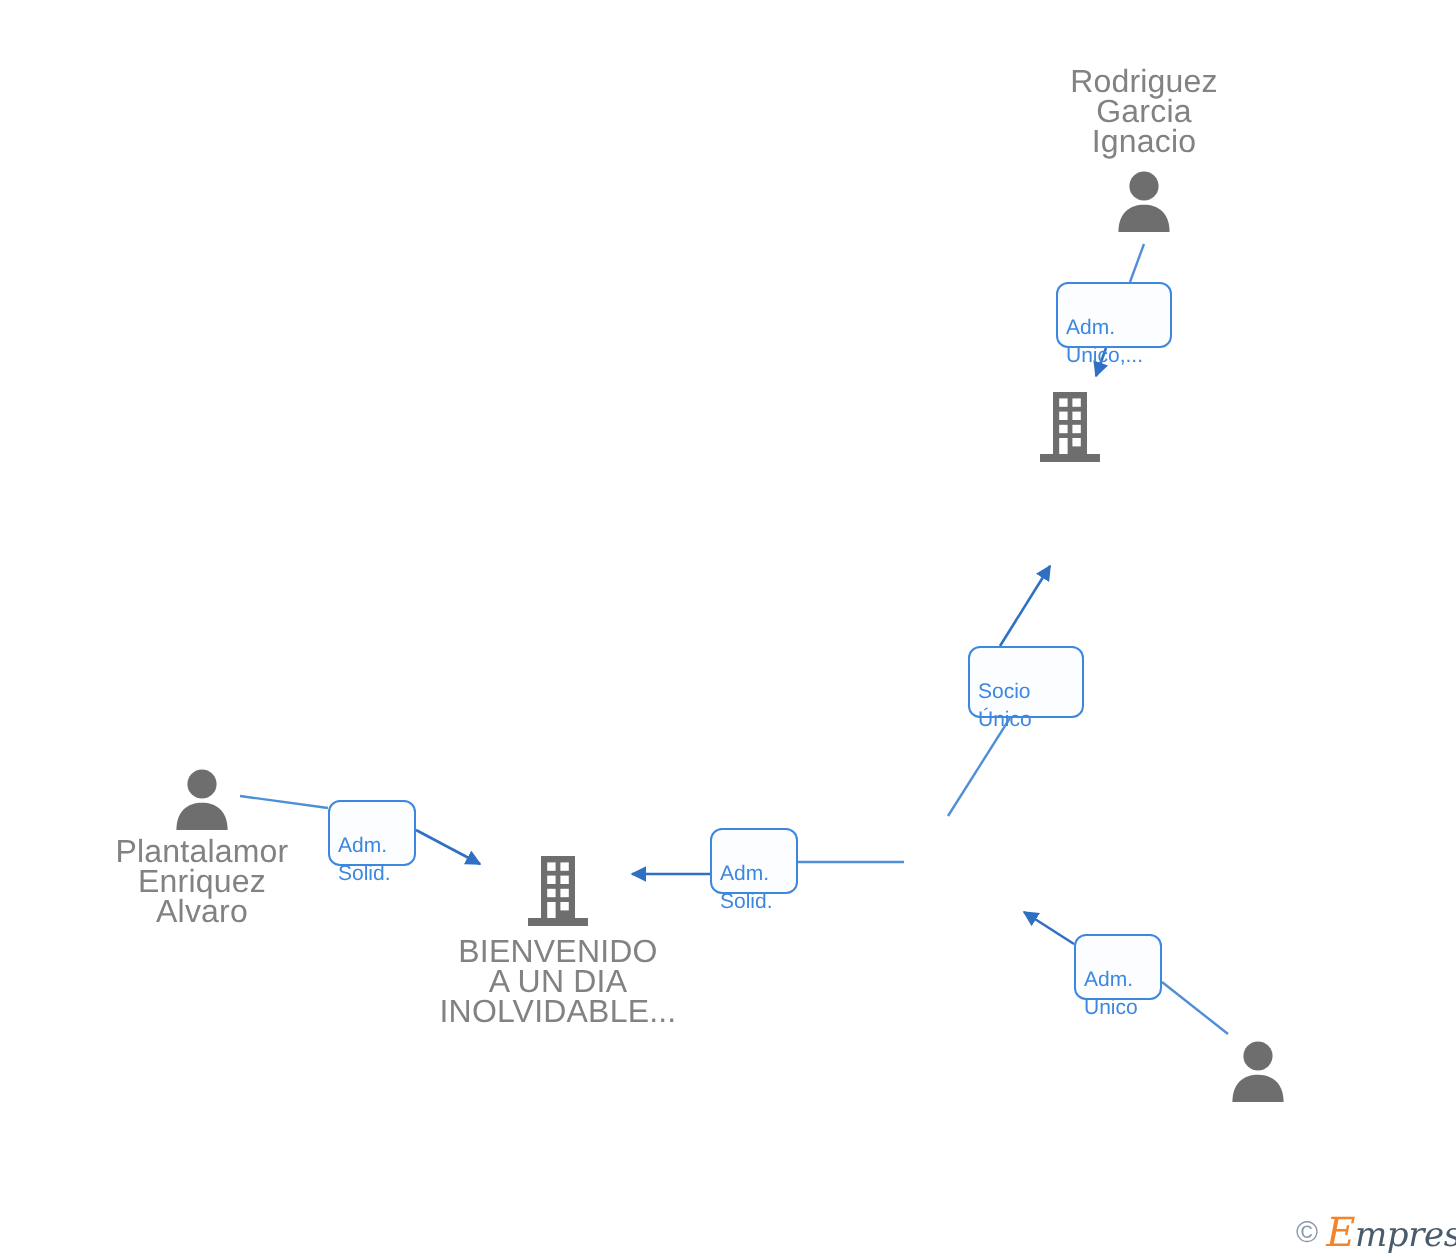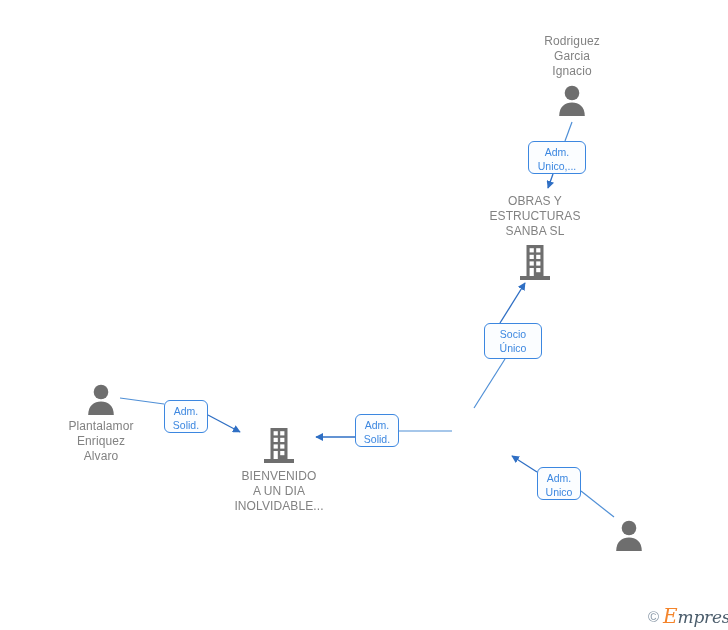--- a/index.html
+++ b/index.html
@@ -30,21 +30,21 @@
     width: 160px;
     margin-left: -80px;
     text-align: center;
   }
   .node .glyph {
     display: block;
     line-height: 0;
   }
   .node .glyph svg { display: inline-block; }
   .node-label {
-    font-size: 12px;
+    font-size: 16px;
     line-height: 15px;
     color: #828282;
     letter-spacing: 0.1px;
     white-space: pre-line;
   }
   .node-label.company-main {
     color: #595959;
     font-weight: bold;
     letter-spacing: 0.2px;
   }
@@ -53,22 +53,21 @@
 
   .badge {
     position: absolute;
     box-sizing: border-box;
     border: 1px solid #3c87e0;
     border-radius: 6px;
     background: #fbfdff;
     color: #3c87e0;
     font-size: 10.5px;
     line-height: 14px;
-    text-align: center;
-    padding: 3px 4px 4px 4px;
+    padding: 15px 4px 4px 4px;
     white-space: pre-line;
   }
 
   #watermark {
     position: absolute;
     left: 648px;
     top: 606px;
     display: flex;
     align-items: center;
     gap: 4px;
@@ -126,23 +125,20 @@
 Ignacio</div>
     <span class="glyph">
       <svg width="34" height="34" viewBox="0 0 34 34">
         <circle cx="17" cy="10" r="7.3" fill="#6e6e6e"></circle>
         <path d="M4.2 33 C4.2 23.2 10.2 19.4 17 19.4 C23.8 19.4 29.8 23.2 29.8 33 Z" fill="#6e6e6e"></path>
       </svg>
     </span>
   </div>
 
   <div class="node" style="left:535px; top:194px;">
-    <div class="node-label label-above">OBRAS Y
-ESTRUCTURAS
-SANBA  SL</div>
     <span class="glyph">
       <svg width="36" height="40" viewBox="0 0 36 40">
         <rect x="9.5" y="2" width="17" height="33" fill="#6e6e6e"></rect>
         <rect x="3" y="33" width="30" height="4" fill="#6e6e6e"></rect>
         <rect x="12.6" y="5.2" width="4.2" height="4.2" fill="#ffffff"></rect>
         <rect x="19.2" y="5.2" width="4.2" height="4.2" fill="#ffffff"></rect>
         <rect x="12.6" y="11.8" width="4.2" height="4.2" fill="#ffffff"></rect>
         <rect x="19.2" y="11.8" width="4.2" height="4.2" fill="#ffffff"></rect>
         <rect x="12.6" y="18.4" width="4.2" height="4.2" fill="#ffffff"></rect>
         <rect x="19.2" y="18.4" width="4.2" height="4.2" fill="#ffffff"></rect>

